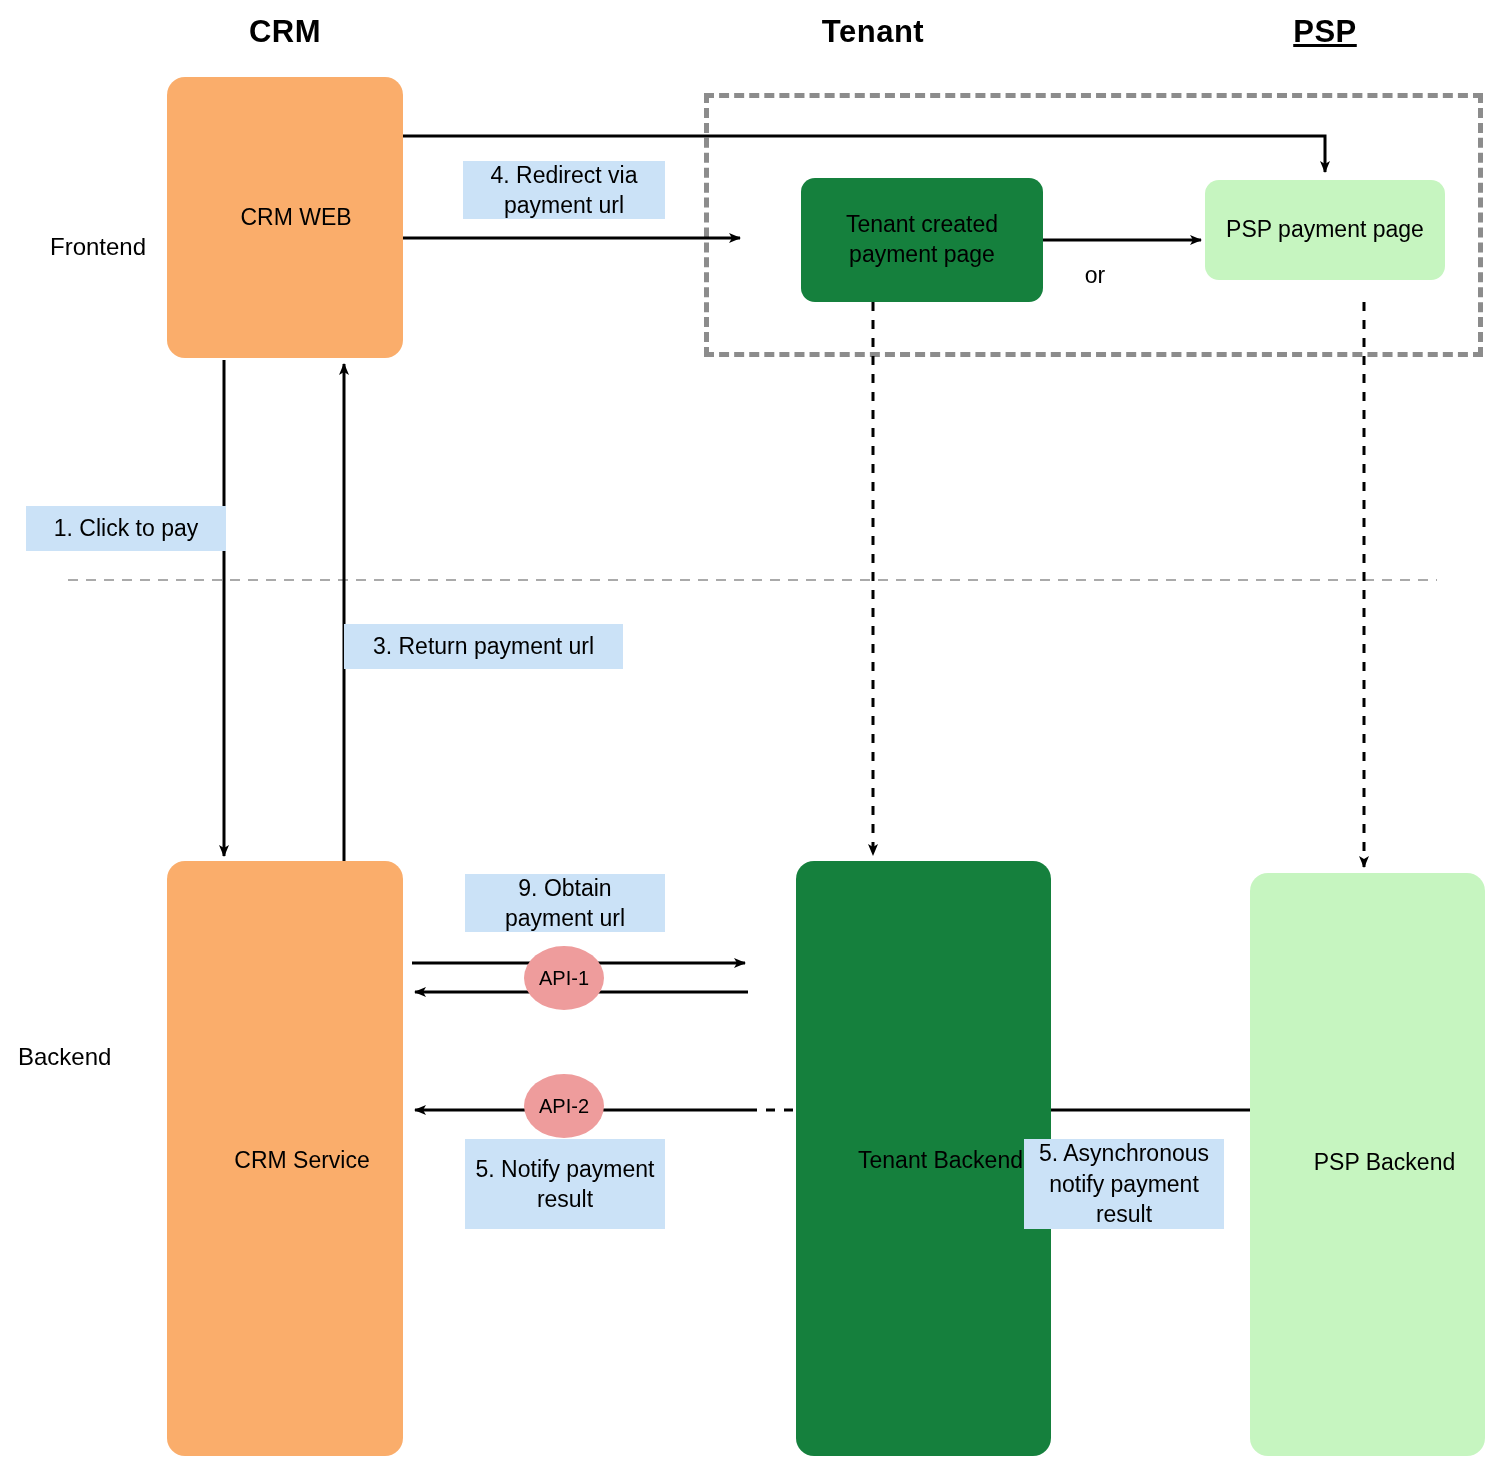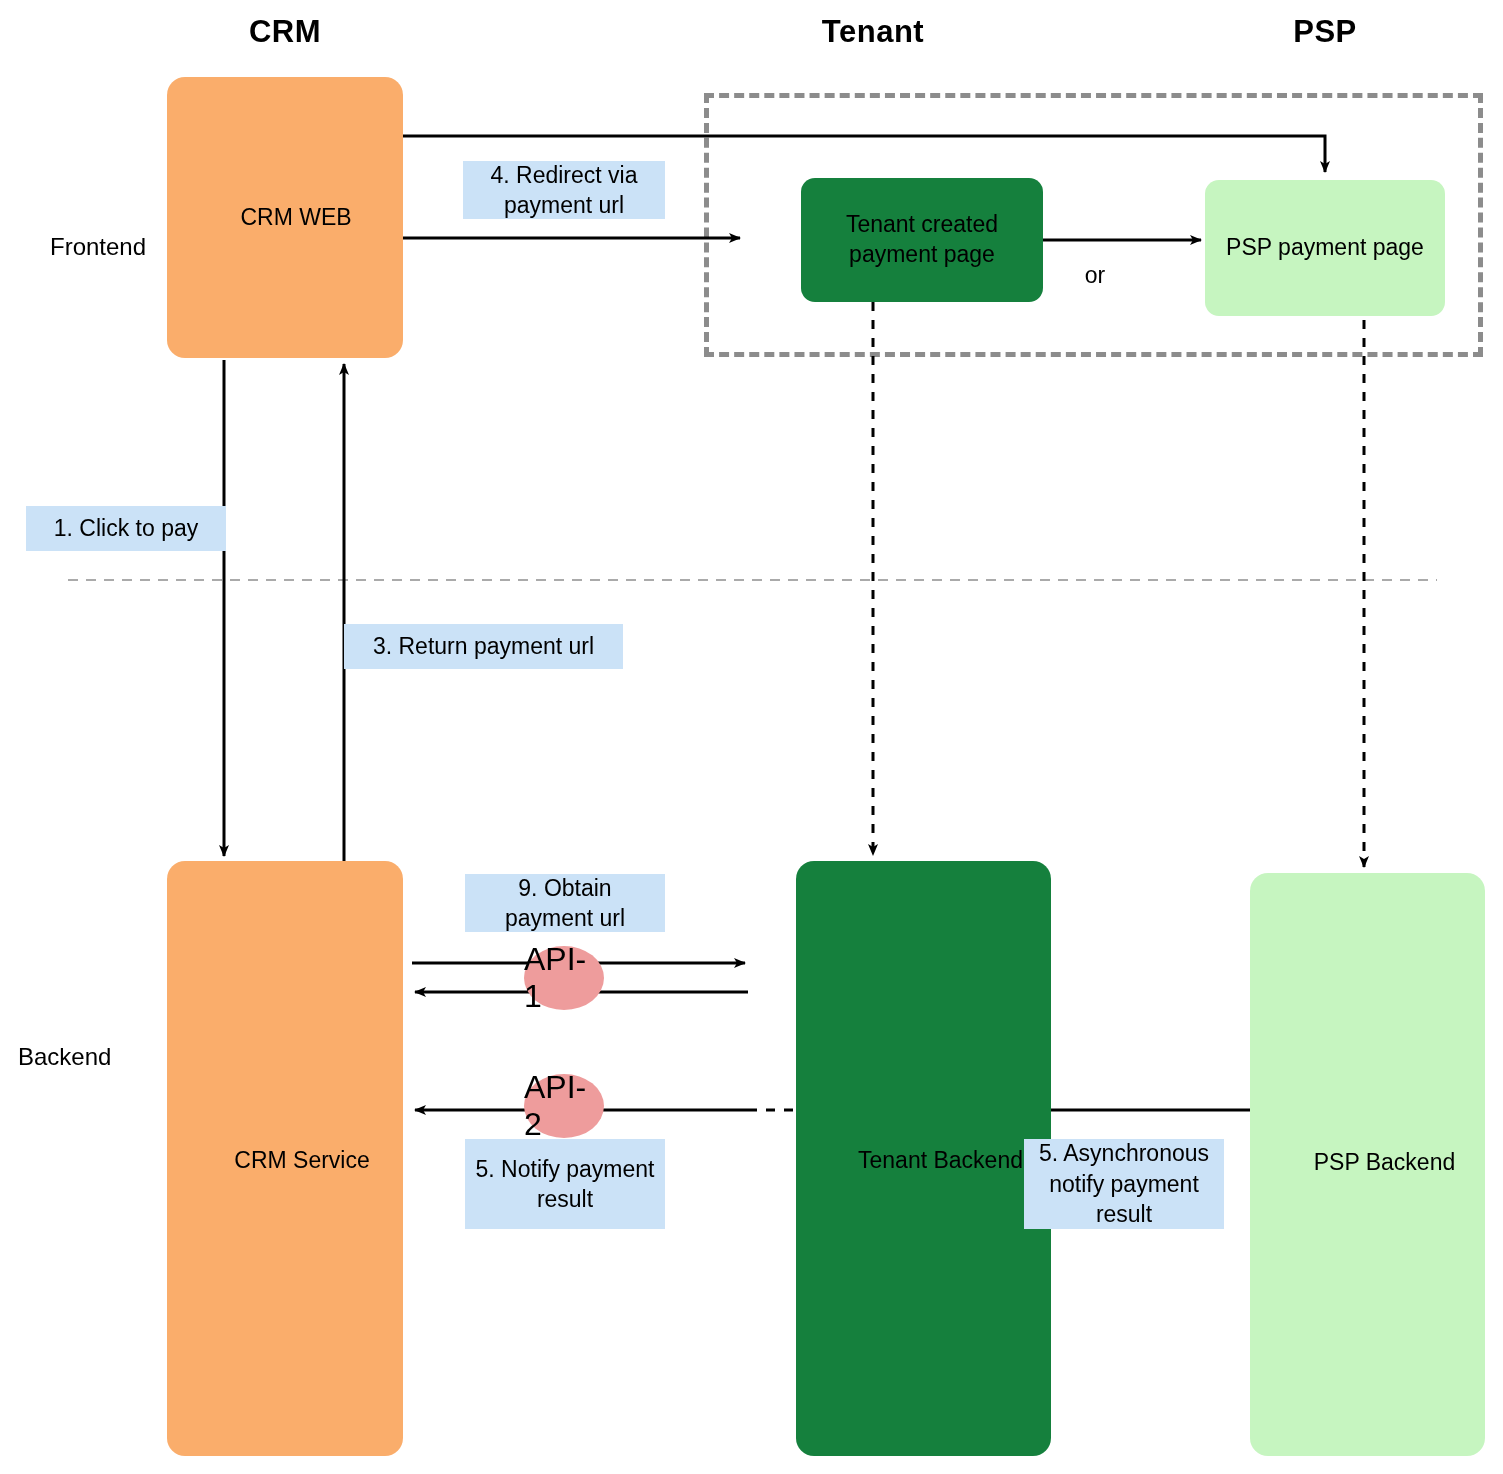--- a/index.html
+++ b/index.html
@@ -37,35 +37,35 @@
     position:absolute;background:#CBE2F7;font-size:23px;line-height:1.32;
     text-align:center;display:flex;align-items:center;justify-content:center;
     box-sizing:border-box;padding:3px 6px;
   }
   .plainlabel{
     position:absolute;font-size:23px;text-align:center;background:transparent;
   }
   .apibadge{
     position:absolute;background:#EE9C9C;border-radius:50%;
     display:flex;align-items:center;justify-content:center;
-    font-size:32px;color:#000;
+    font-size:20px;color:#000;
   }
   .dashgroup{
     position:absolute;border:5px dashed #8C8C8C;box-sizing:border-box;
     background:transparent;
   }
 </style>
 </head>
 <body>
 
 <div id="diagram">
 
   <div class="colhead" style="left:167px;top:14px;width:236px;">CRM</div>
   <div class="colhead" style="left:753px;top:14px;width:240px;">Tenant</div>
-  <div class="colhead" style="left:1205px;top:14px;width:240px;">PSP</div>
+  <div class="colhead" style="left:1205px;top:14px;width:240px;text-decoration:underline;">PSP</div>
 
   <div class="swimlabel" style="left:18px;top:233px;margin-left:32px;">Frontend</div>
   <div class="swimlabel" style="left:18px;top:1043px;">Backend</div>
 
   <div class="dashgroup" style="left:704px;top:93px;width:779px;height:264px;"></div>
 
   <svg class="layer" viewBox="0 0 1503 1474" width="1503" height="1474">
     <defs>
       <marker id="ah" markerWidth="13" markerHeight="13" refX="11" refY="5" orient="auto" markerUnits="userSpaceOnUse">
         <path d="M0,0 L12,5 L0,10 L3,5 z" fill="#000"></path>
@@ -101,21 +101,21 @@
 
   <div class="node orange" style="left:167px;top:77px;width:236px;height:281px;padding-left:22px;">
     <span class="nlabel">CRM WEB</span>
   </div>
 
   <div class="node yellow" style="left:753px;top:178px;width:242px;height:124px;border-radius:14px;">
     <span class="nlabel" style="white-space:pre-line;">Tenant created
 payment page</span>
   </div>
 
-  <div class="node green" style="left:1205px;top:180px;width:240px;height:136px;border-radius:14px;">
+  <div class="node green" style="left:1205px;top:180px;width:240px;height:100px;border-radius:14px;">
     <span class="nlabel">PSP payment page</span>
   </div>
 
   <div class="node orange lane" style="left:167px;top:861px;width:236px;height:595px;">
     <span class="nlabel" style="margin-top:285px;">CRM Service</span>
   </div>
 
   <div class="node yellow lane" style="left:748px;top:861px;width:255px;height:595px;">
     <span class="nlabel" style="margin-top:285px;">Tenant Backend</span>
   </div>

